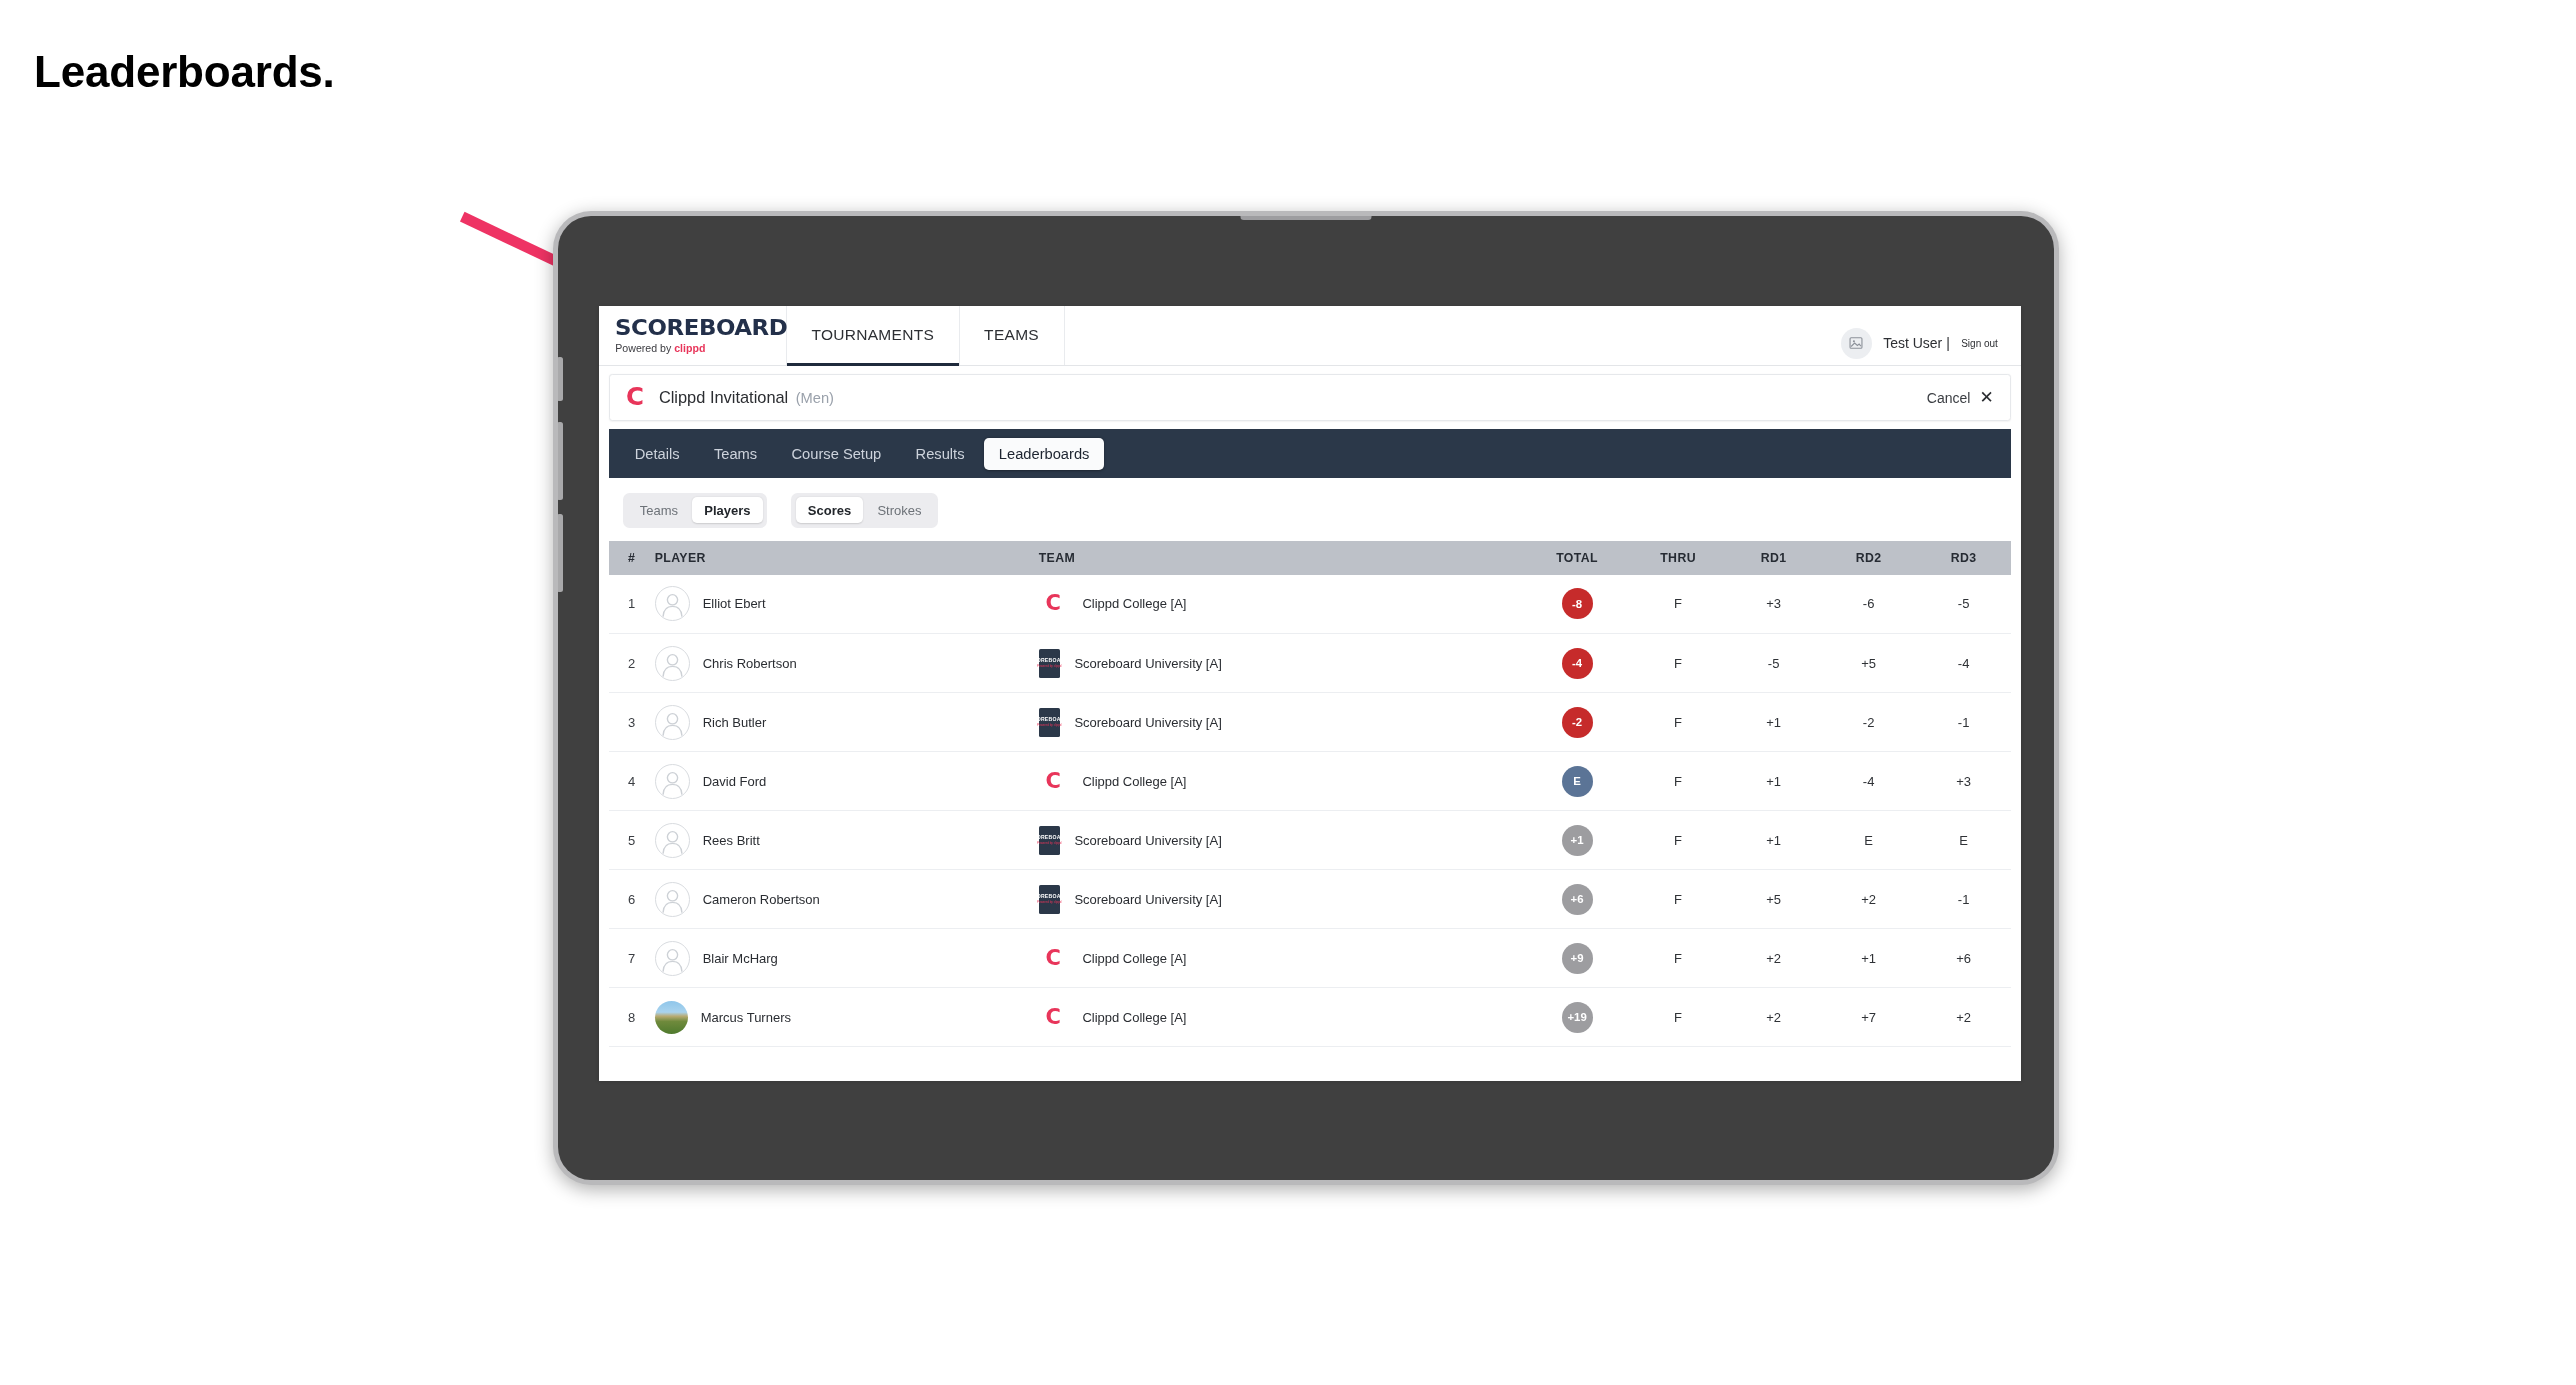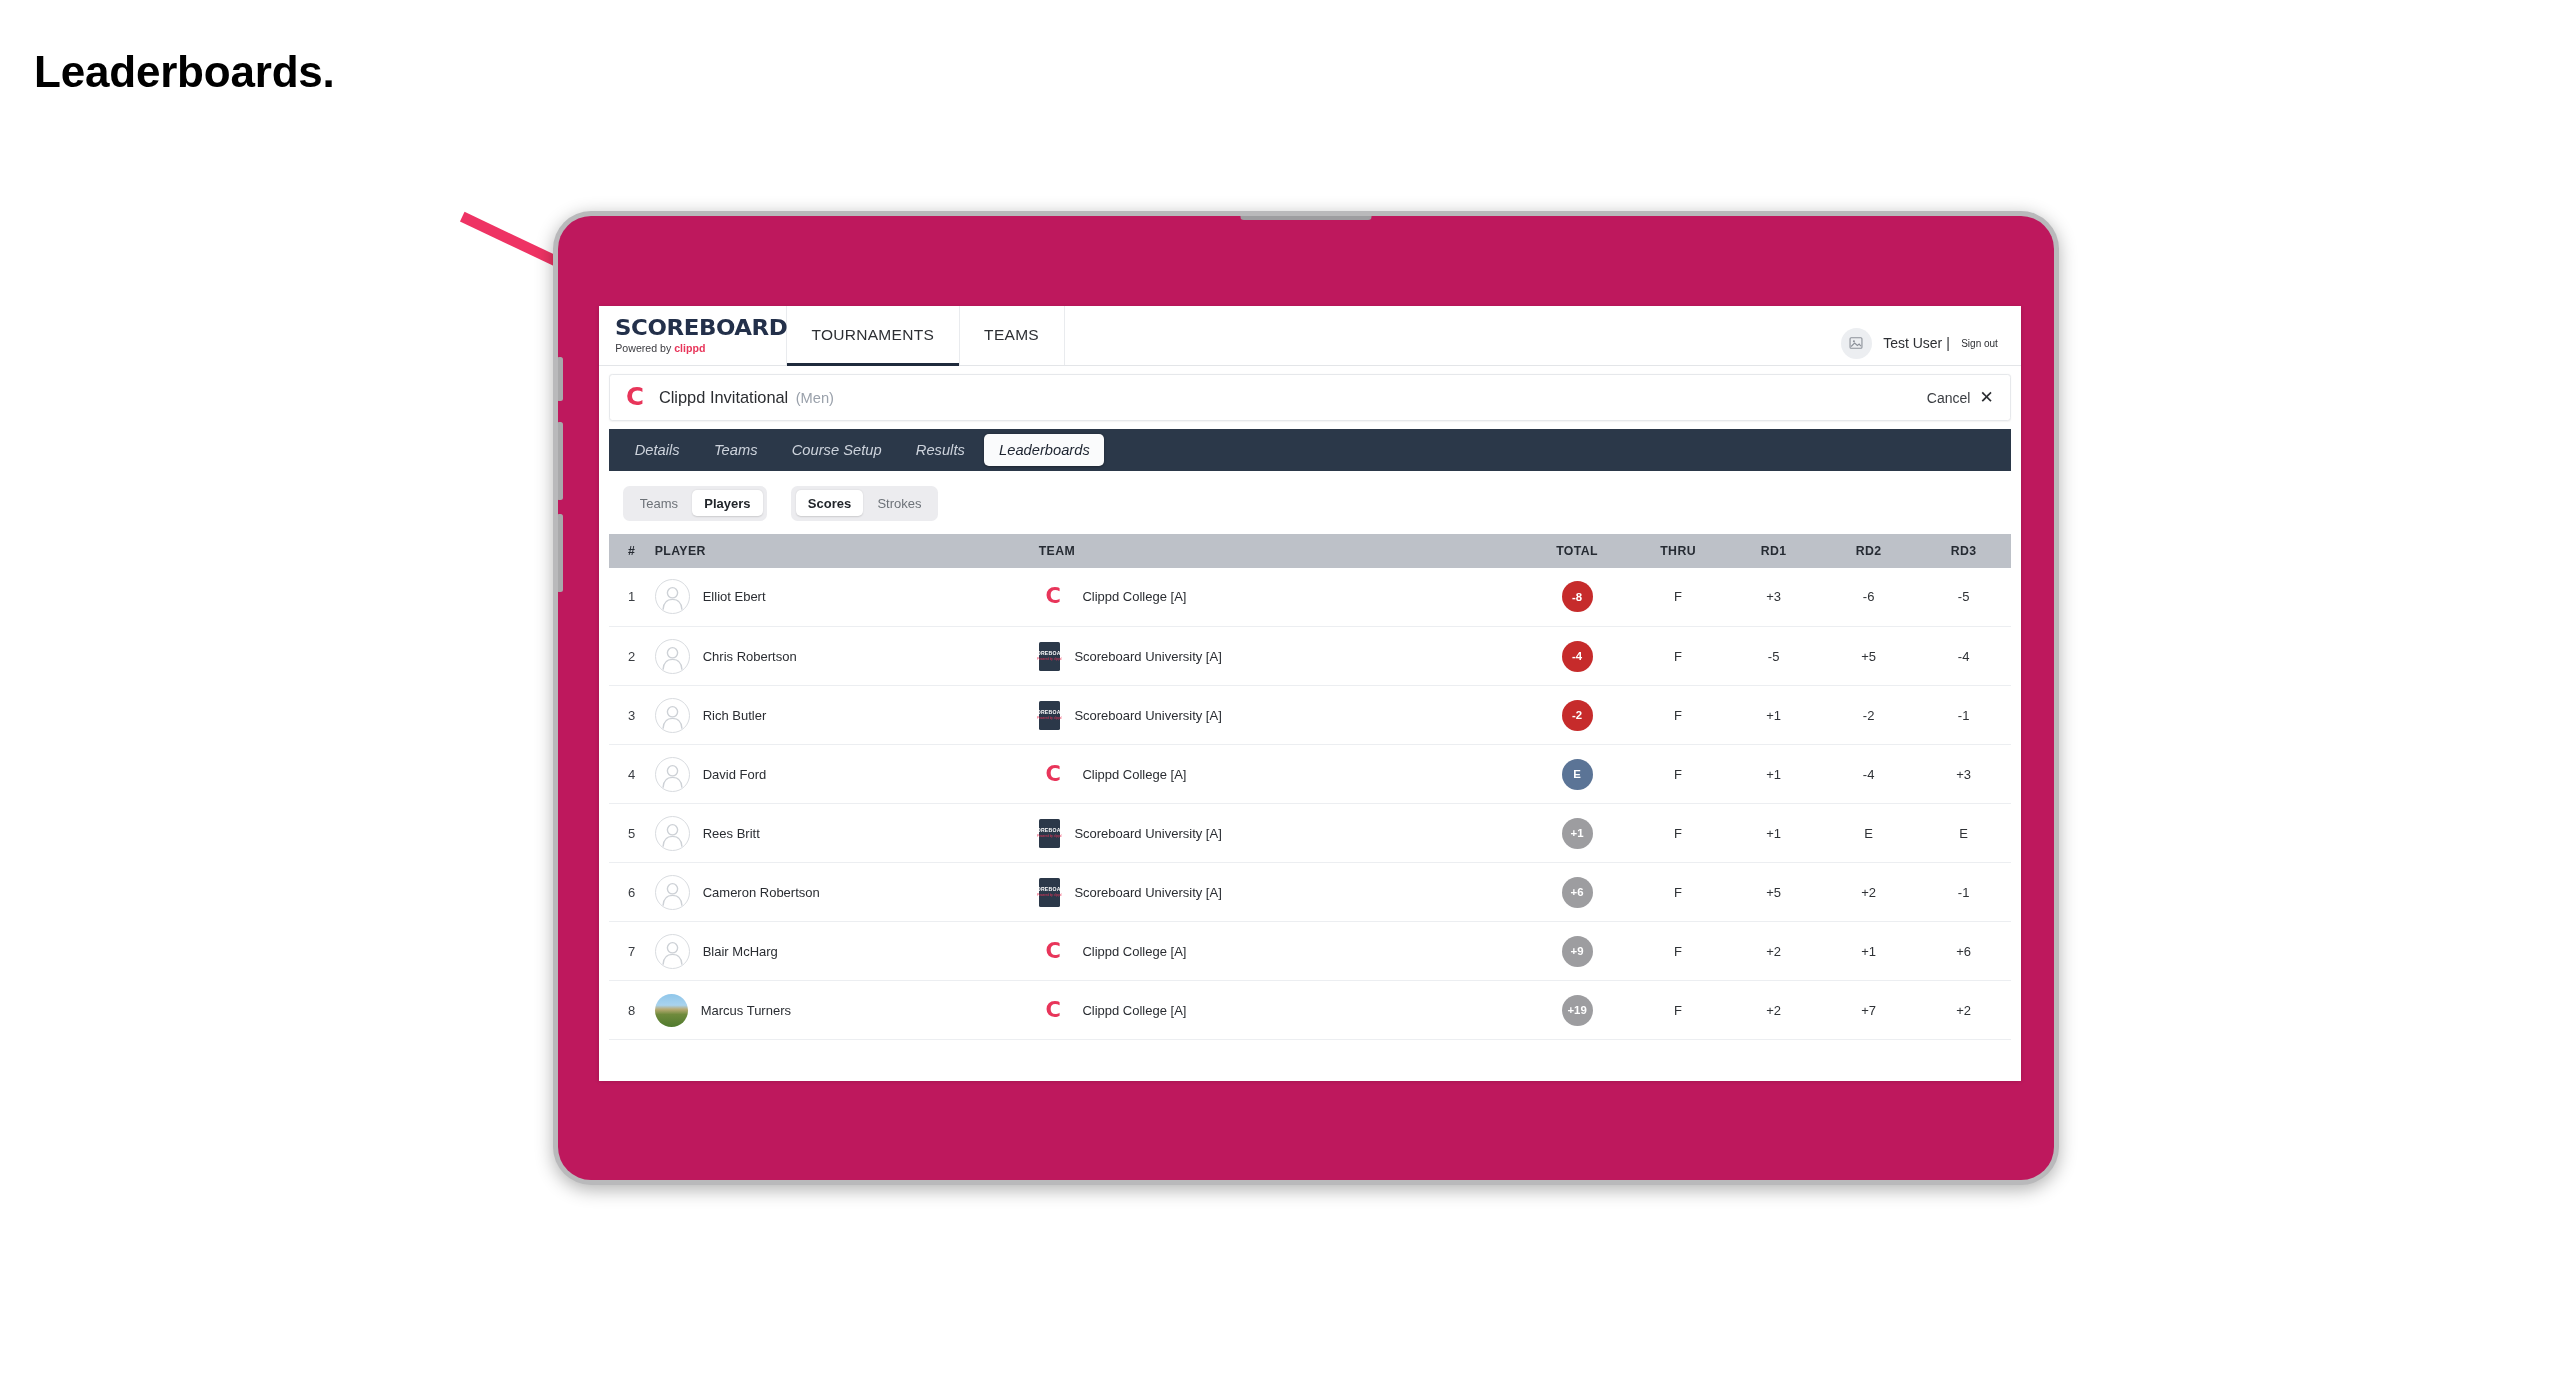--- a/index.html
+++ b/index.html
@@ -25,21 +25,21 @@
 
   
   #tablet{
     position:absolute;left:553px;top:211px;width:1506px;height:974px;
     border-radius:38px;
     background:#b9b9bb;
     box-shadow:0 4.9px 18px rgba(0,0,0,.30);
     padding:4.9px;box-sizing:border-box;
   }
   #tablet-screen{
-    width:100%;height:100%;border-radius:33px;background:#be185d;
+    width:100%;height:100%;border-radius:33px;background:#404040;
     box-sizing:border-box;position:relative;overflow:hidden;
   }
   .side-btn{position:absolute;background:#0d0d10;border-radius:2.5px;}
   #btn-a{left:-0.8px;top:141px;width:5.7px;height:44px;background:#a9a9ab;}
   #btn-b{left:-0.8px;top:206px;width:5.7px;height:78px;background:#a9a9ab;}
   #btn-c{left:-0.8px;top:298px;width:5.7px;height:78px;background:#a9a9ab;}
   #top-cam{position:absolute;left:50%;top:-1.6px;transform:translateX(-50%);
            width:131px;height:5.7px;background:#9d9da0;border-radius:0 0 3.3px 3.3px;}
 
   
@@ -95,22 +95,22 @@
     color:#e8355a;line-height:1;
   }
   #tcard-title{font-size:16.4px;color:#2b2d31;margin-left:9.8px;}
   #tcard-gender{font-size:14.7px;color:#9aa1ab;margin-left:7.4px;}
   #tcard-spacer{flex:1;}
   #cancel-btn{display:flex;align-items:center;gap:9px;font-size:14px;color:#3a3d42;}
   #cancel-x{font-size:17px;line-height:1;color:#2b2d31;}
 
   
   #tabs{
-    margin:8.2px 9.8px 0 9.8px;background:#2b3849;height:42px;
-    display:flex;align-items:center;padding:0 11.4px;box-sizing:border-box;flex:none;gap:4.9px;font-style:italic;
+    margin:8.2px 9.8px 0 9.8px;background:#2b3849;height:49px;
+    display:flex;align-items:center;padding:0 11.4px;box-sizing:border-box;flex:none;gap:4.9px;
   }
   .tab{
     font-size:14.7px;color:#cdd3dc;padding:8.2px 14.7px;border-radius:4.9px;
   }
   .tab.active{background:#fafbfc;color:#1d2430;font-weight:400;
               box-shadow:0 0.8px 2.5px rgba(0,0,0,.35);}
 
   
   #segrow{display:flex;gap:24.5px;padding:14.7px 23px 13px 24.5px;flex:none;}
   .segment{background:#ececef;border-radius:6.5px;padding:4.1px;display:flex;gap:1.6px;}

